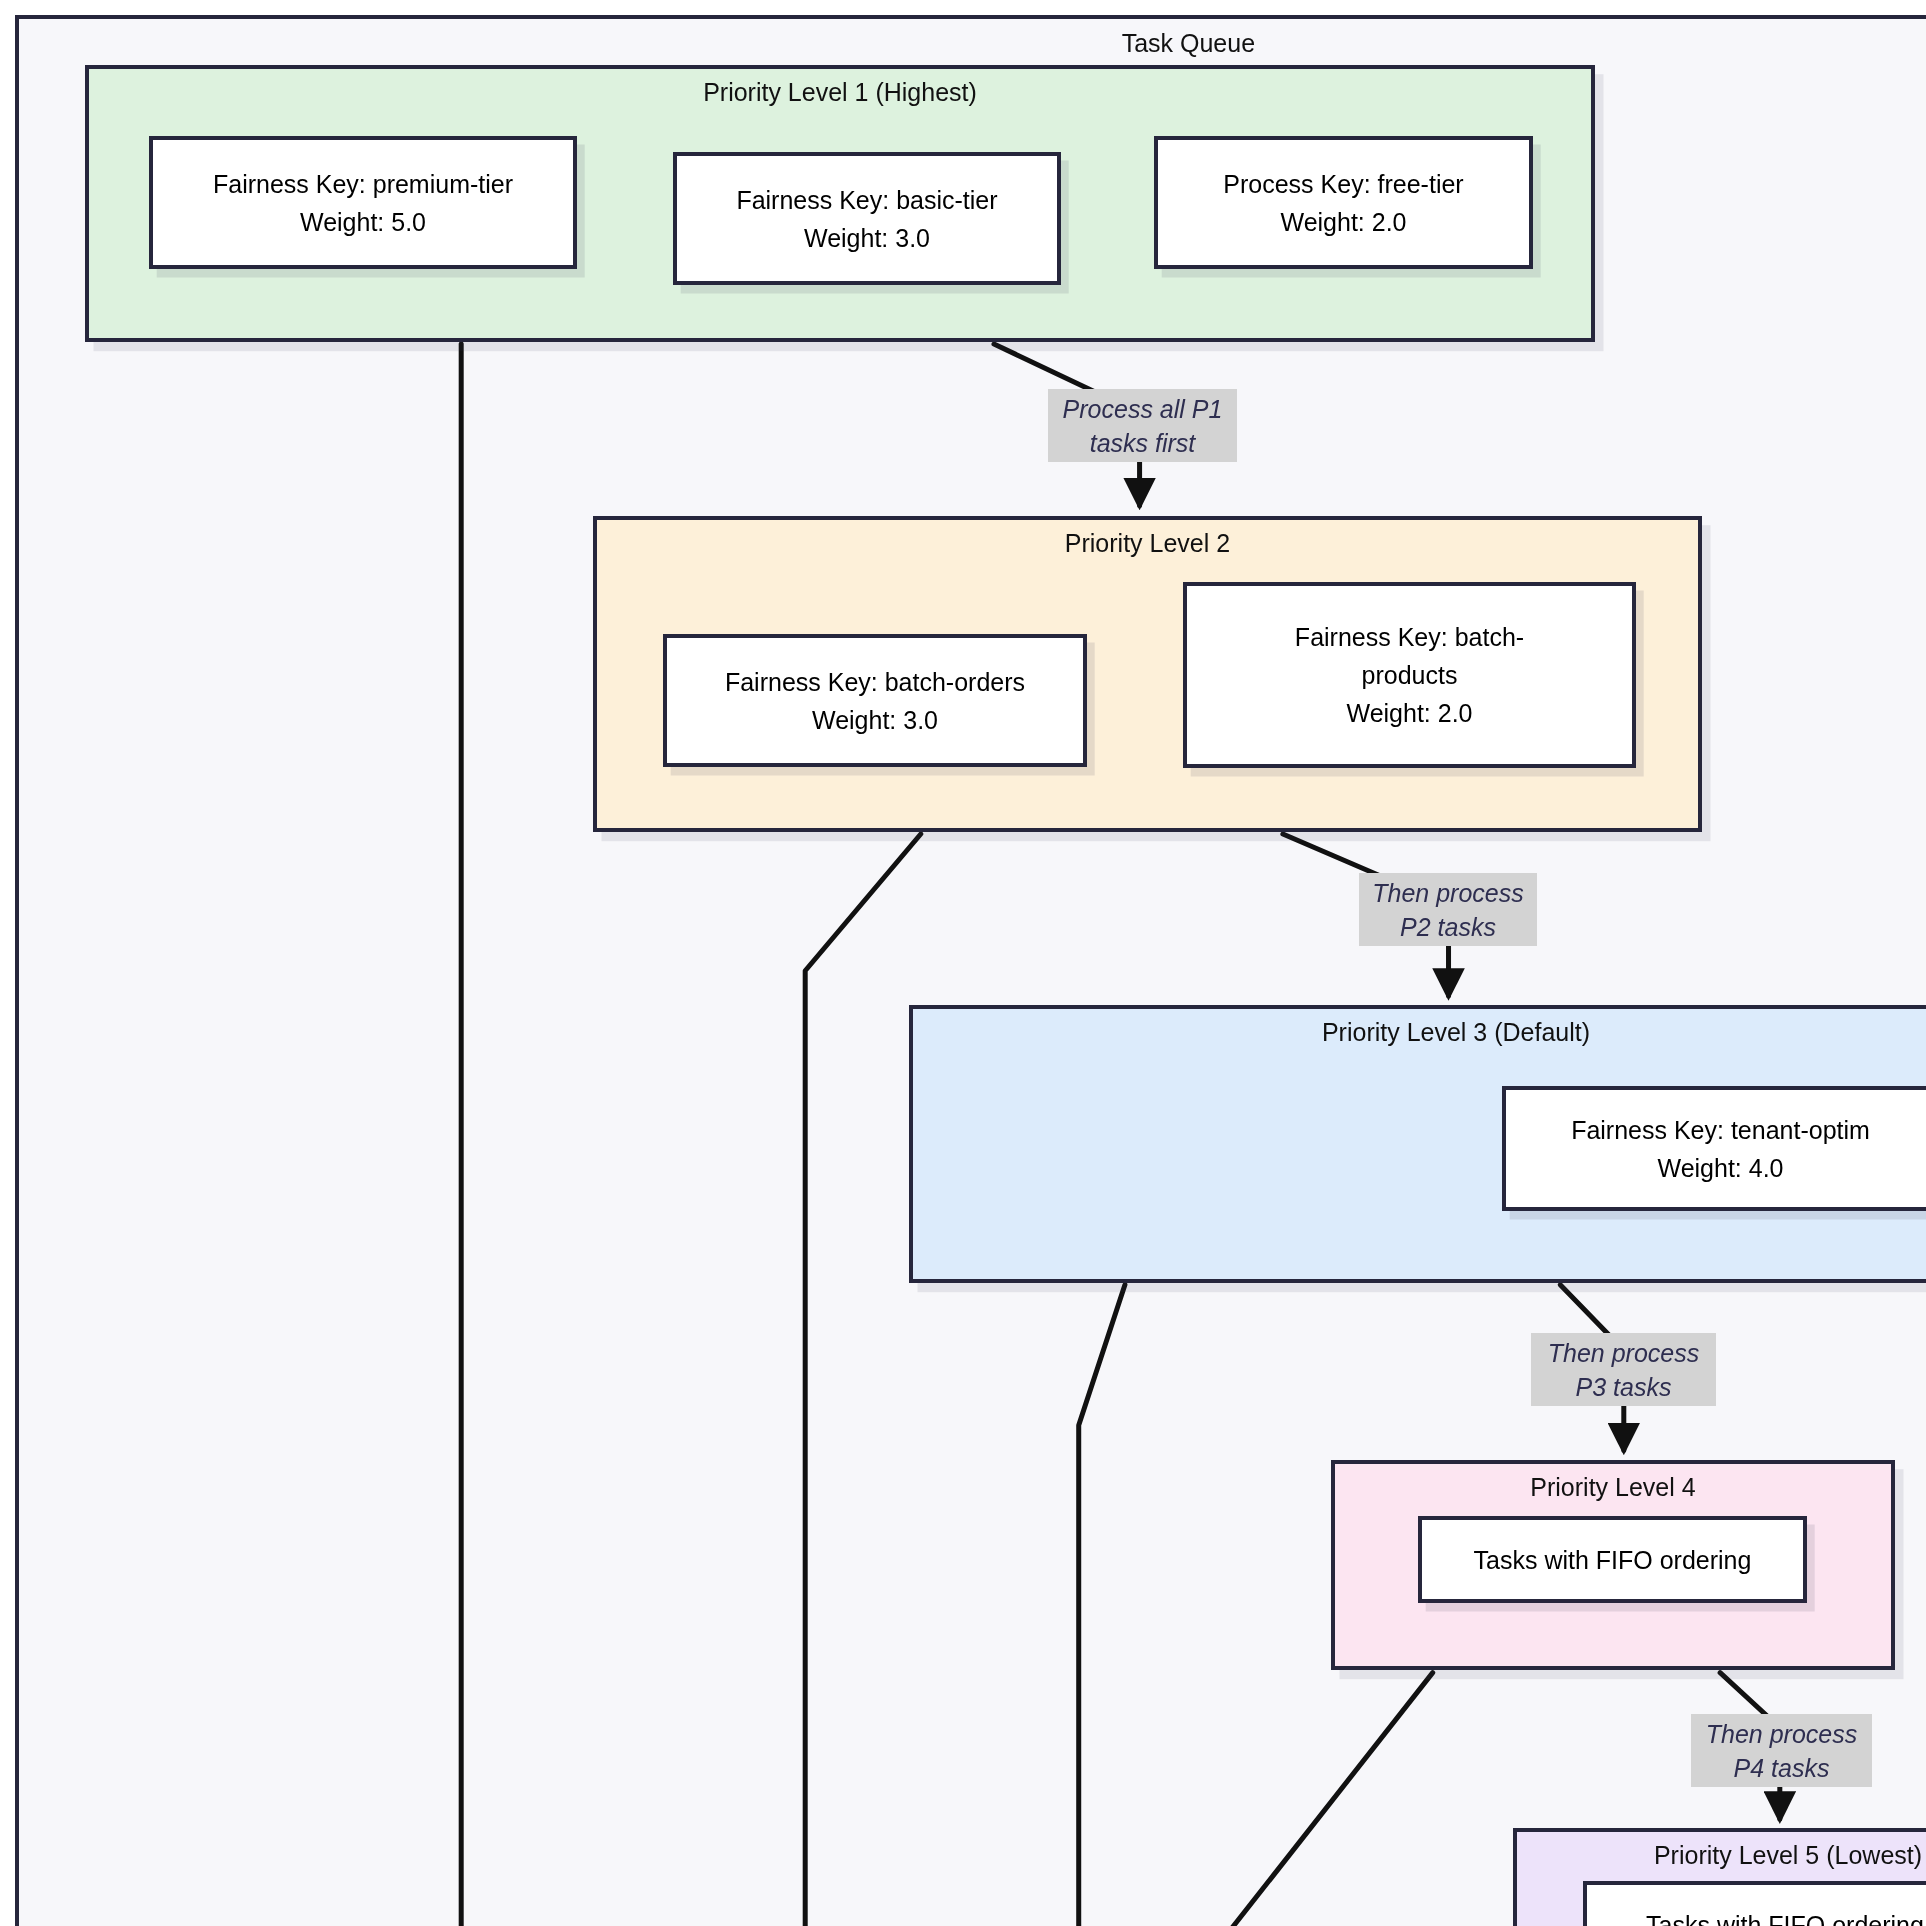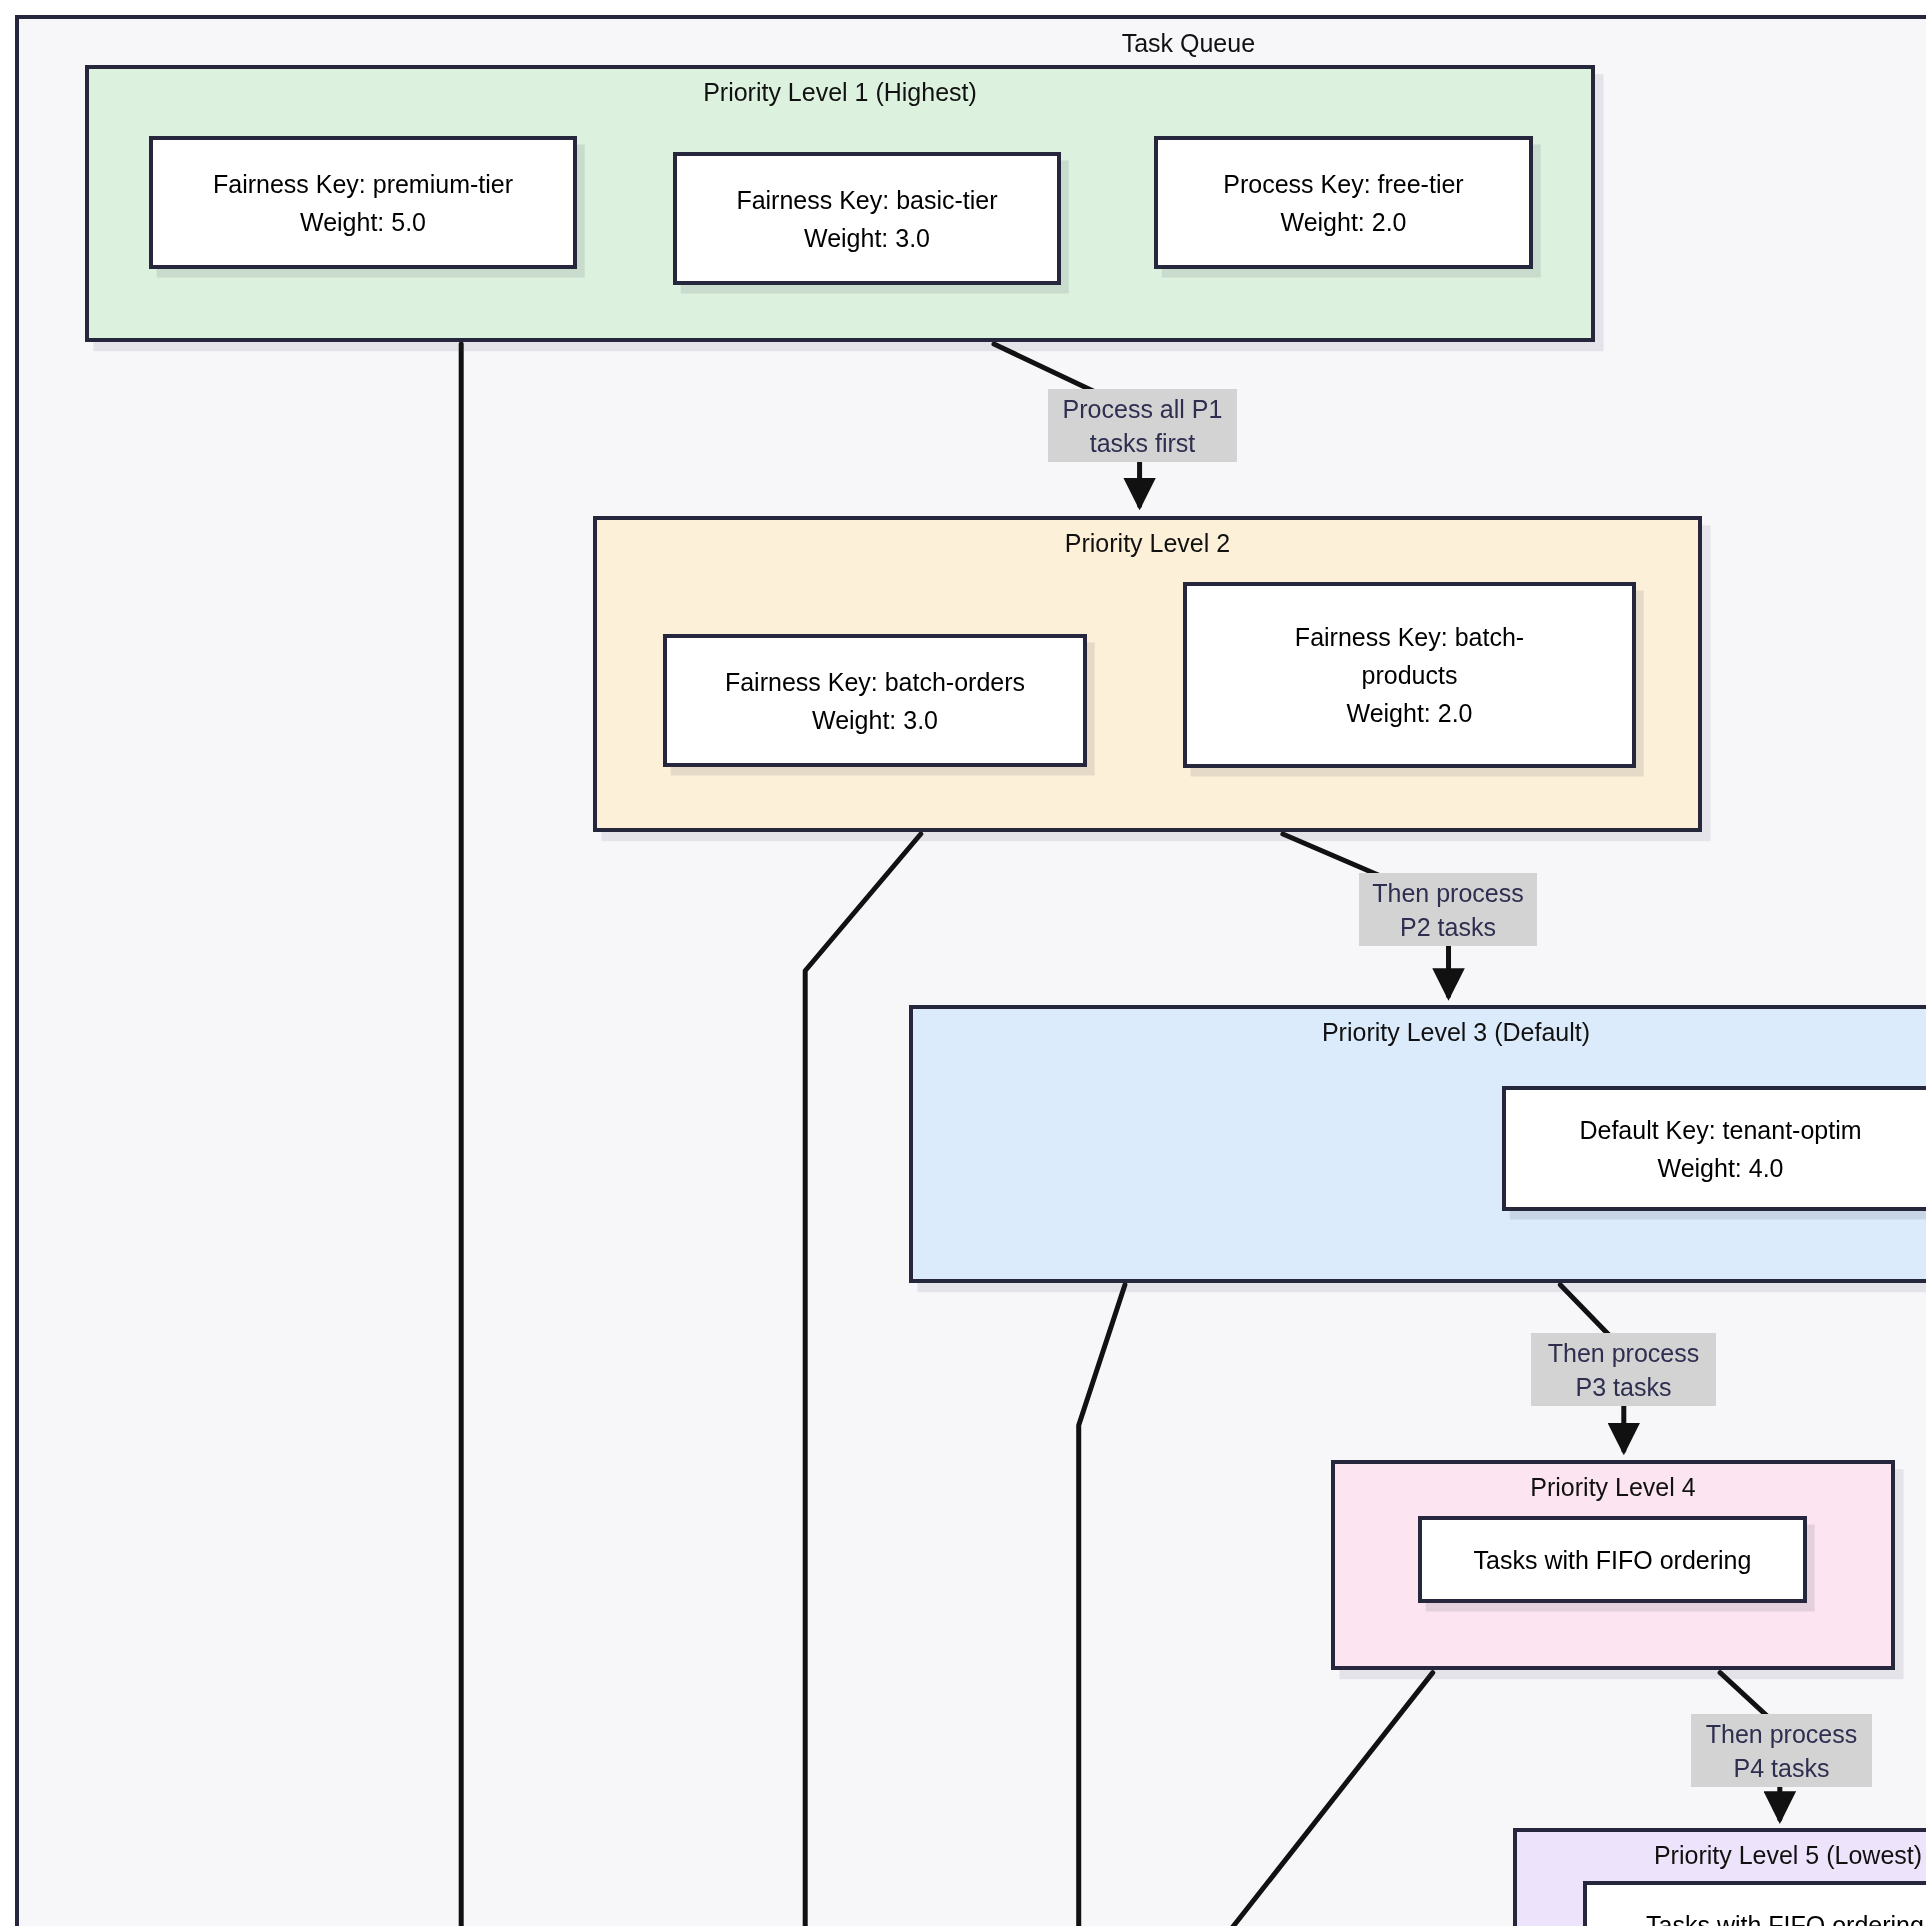--- a/index.html
+++ b/index.html
@@ -9,21 +9,21 @@
     box-shadow:8.5px 9.2px 0 rgba(60,60,85,0.10);}
   .cluster-title{position:absolute;left:0;right:0;top:9.2px;text-align:center;
     font-size:25px;color:#111111;white-space:nowrap;}
   .outer{background:#f7f7fa;}
   .node{position:absolute;background:#ffffff;border:4.6px solid #26263c;box-sizing:border-box;
     box-shadow:7.7px 8.5px 0 rgba(60,60,85,0.12);display:flex;flex-direction:column;
     justify-content:center;align-items:center;font-size:25px;color:#000000;
     line-height:38px;text-align:center;}
   .edge-label{position:absolute;background:#d3d3d3;display:flex;flex-direction:column;
     justify-content:center;align-items:center;font-size:25px;color:#2e2e50;
-    line-height:34px;text-align:center;box-sizing:border-box;}
+    line-height:34px;text-align:center;box-sizing:border-box;font-style:italic;}
   .edges{position:absolute;left:0;top:0;}
   .p1{background:#ddf2de;}
   .p2{background:#fdf0d9;}
   .p3{background:#dcebfb;}
   .p4{background:#fce5f1;}
   .p5{background:#ede3fa;}
 </style>
 </head>
 <body>
 
@@ -78,21 +78,21 @@
   <div class="node" style="left:1183px;top:582px;width:453px;height:186px;">
     <div>Fairness Key: batch-</div>
     <div>products</div>
     <div>Weight: 2.0</div>
   </div>
 
   <div class="cluster p3" style="left:909px;top:1005px;width:1094px;height:278px;">
     <div class="cluster-title">Priority Level 3 (Default)</div>
   </div>
   <div class="node" style="left:1502px;top:1086px;width:437px;height:125px;">
-    <div>Default Key: tenant-optim</div>
+    <div>Fairness Key: tenant-optim</div>
     <div>Weight: 4.0</div>
   </div>
 
   <div class="cluster p4" style="left:1331px;top:1460px;width:564px;height:210px;">
     <div class="cluster-title">Priority Level 4</div>
   </div>
   <div class="node" style="left:1418px;top:1516px;width:389px;height:87px;">
     <div>Tasks with FIFO ordering</div>
   </div>
 

